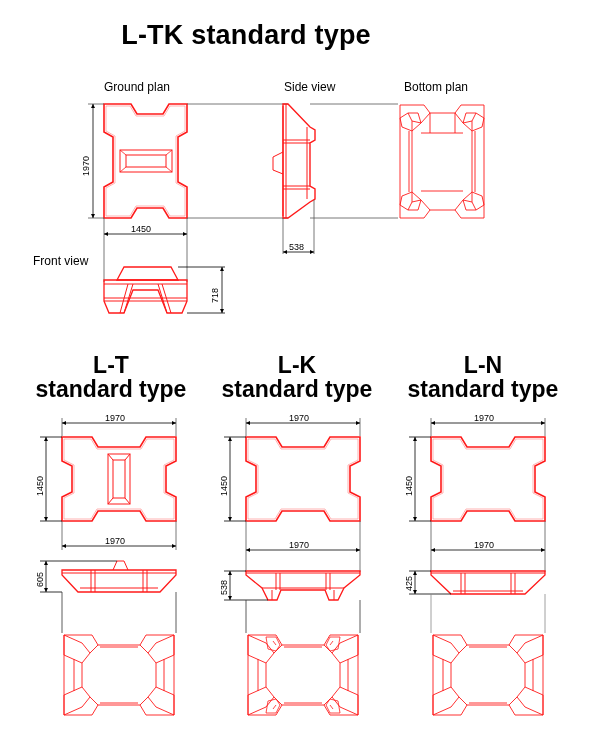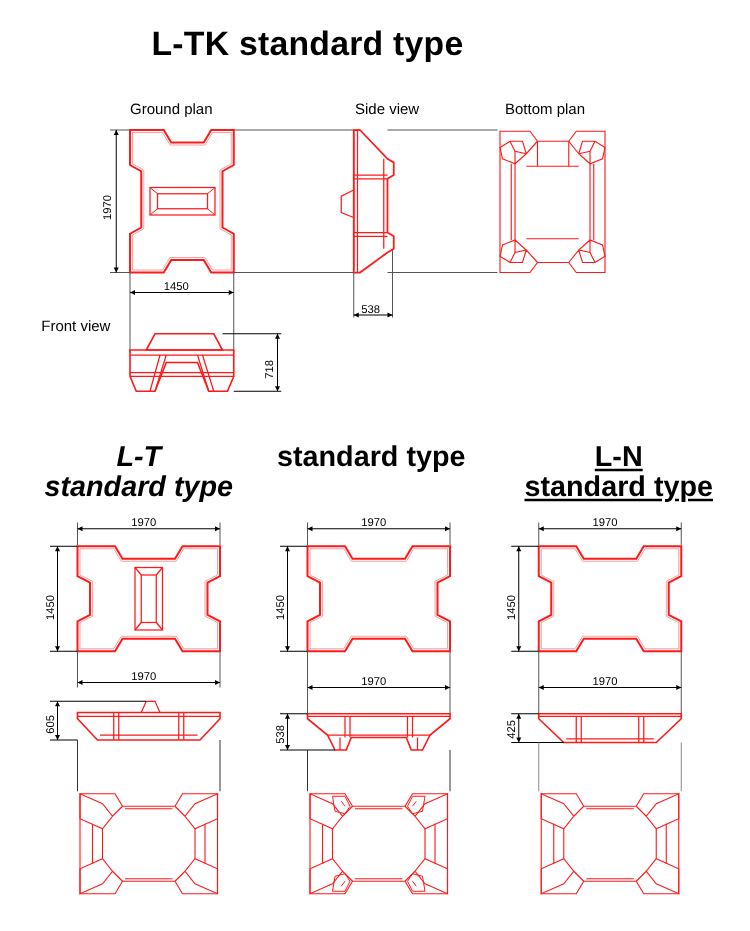--- a/index.html
+++ b/index.html
@@ -12,28 +12,29 @@
 </style>
 </head>
 <body>
 
 <div class="title">L-TK standard type</div>
 <div class="vlabel" style="left:104px;top:80px;">Ground plan</div>
 <div class="vlabel" style="left:268px;top:80px;margin-left:16px;">Side view</div>
 <div class="vlabel" style="left:404px;top:80px;">Bottom plan</div>
 <div class="vlabel" style="left:33px;top:254px;">Front view</div>
 
-<div class="subtitle" style="left:16px;top:353px;font-style:italic;">
+<div class="subtitle" style="left:16px;top:353px;">
   <div>L-T</div>
   <div>standard type</div>
 </div>
 <div class="subtitle" style="left:202px;top:353px;">
+  <div>L-K</div>
   <div>standard type</div>
 </div>
-<div class="subtitle" style="left:400px;top:353px;text-decoration:underline;">
+<div class="subtitle" style="left:388px;top:353px;">
   <div>L-N</div>
   <div>standard type</div>
 </div>
 
 <svg width="600" height="745" viewBox="0 0 600 745">
   <defs>
     <g id="xplan">
 
       <path d="M0,0 L30,0 L36,10 L78,10 L84,0 L114,0 L114,24 L104,29 L104,55 L114,60 L114,84 L84,84 L78,74 L36,74 L30,84 L0,84 L0,60 L10,55 L10,29 L0,24 Z" fill="none" stroke="#ff1a1a" stroke-width="1.6"></path>
       <path d="M2,2 L29,2 L35,12 L79,12 L85,2 L112,2 L112,23 L102,28 L102,56 L112,61 L112,82 L85,82 L79,72 L35,72 L29,82 L2,82 L2,61 L12,56 L12,28 L2,23 Z" fill="none" stroke="#ff8080" stroke-width="0.6"></path>

